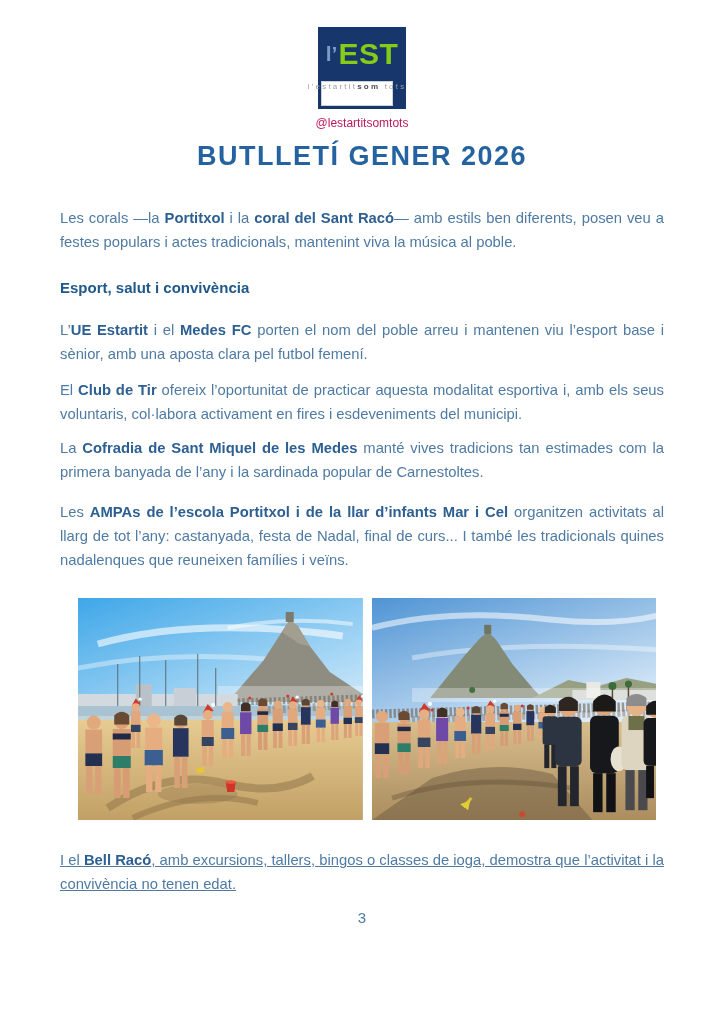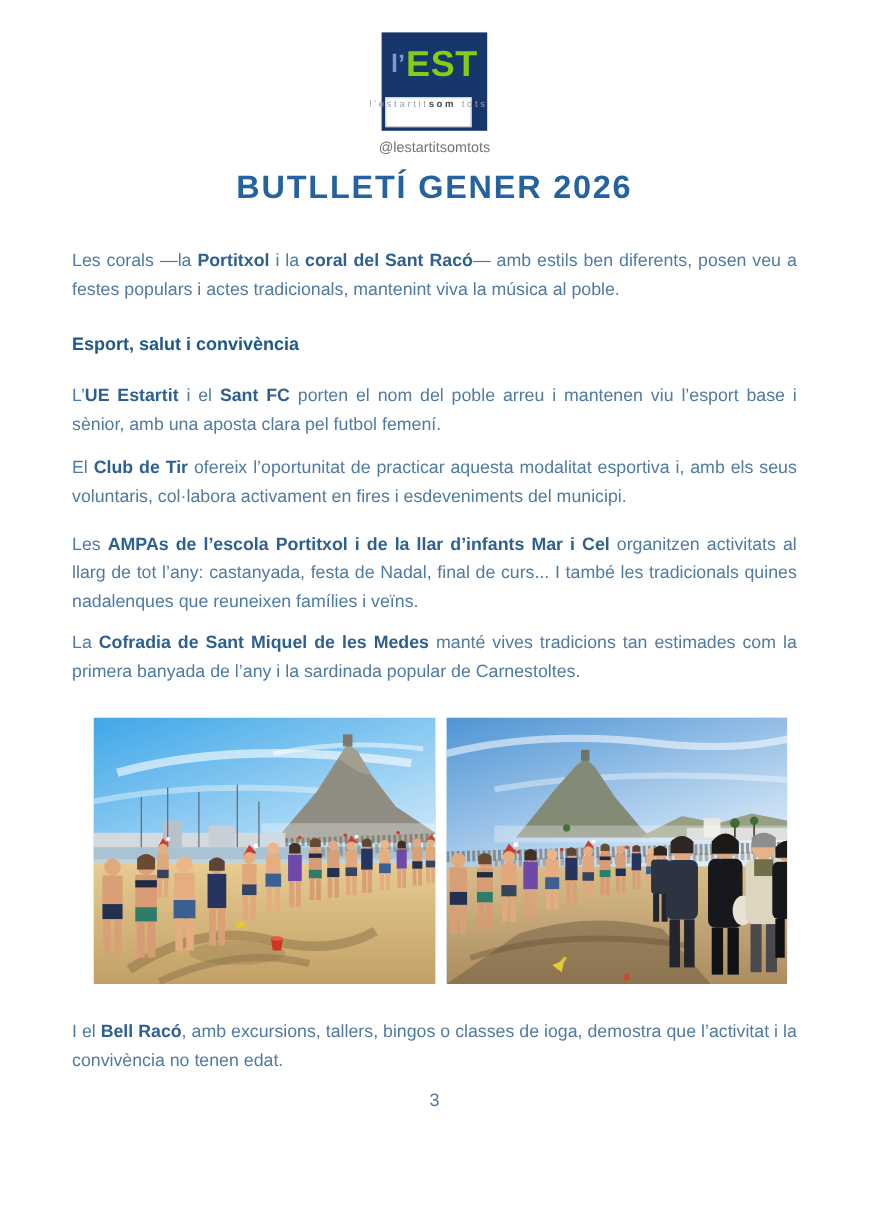--- a/index.html
+++ b/index.html
@@ -11,36 +11,36 @@
   
   .logo{width:88px;margin:0 auto;}
   .logo-square{width:88px;height:82px;background:#16366c;position:relative;}
   .logo-mark{height:53px;display:flex;align-items:center;justify-content:center;}
   .logo-prefix{color:#7b9bc8;font-weight:700;font-size:21px;margin-right:1px;}
   .logo-name{color:#84cc16;font-weight:700;font-size:30px;letter-spacing:.5px;}
   .logo-band{position:absolute;left:3px;right:13px;bottom:3px;height:23px;background:#fff;
     border:1px solid #cdd2d8;display:flex;flex-direction:row;justify-content:center;}
   .tagline{font-size:8px;line-height:9.5px;letter-spacing:2.2px;color:#98a0a9;text-align:center;white-space:nowrap;}
   .tagline b{color:#474d56;font-weight:700;}
-  .handle{text-align:center;font-size:12px;color:#737373;margin-top:7px;line-height:14px;}
+  .handle{text-align:center;font-size:12px;color:#be185d;margin-top:7px;line-height:14px;}
   .title{text-align:center;font-size:27px;line-height:31px;font-weight:700;color:#2563a0;
     letter-spacing:1.5px;margin:11px 0 0 0;}
   
   .content{width:604px;margin:0 auto;}
   .para{font-size:14.8px;line-height:24px;color:#4f7aa3;text-align:justify;margin:0;}
   .para .b{font-weight:700;color:#2d5f92;}
   .heading{font-size:15px;line-height:20px;font-weight:700;color:#20588a;margin:0;}
   .mt-p1{margin-top:34px;}
   .mt-h1{margin-top:24px;}
   .mt-p2{margin-top:20px;}
   .mt-p3{margin-top:12px;}
   .mt-h2{margin-top:30px;}
   .mt-p4{margin-top:16px;}
   .mt-p5{margin-top:10px;}
-  .mt-p6{margin-top:28px;}
+  .mt-p6{margin-top:28px;text-decoration:underline;}
   
   .photos{display:flex;gap:9px;margin:26px 0 0 18px;width:578px;}
   .photo{flex:1;height:222px;overflow:hidden;background:#bcd9ef;}
   .photo svg{display:block;width:100%;height:100%;}
   
   .pagenum{text-align:center;font-size:15px;color:#4f7aa3;margin-top:13px;}
 </style>
 </head>
 <body>
 
@@ -62,28 +62,28 @@
     <div class="handle">@lestartitsomtots</div>
     <h1 class="title">BUTLLETÍ GENER 2026</h1>
   </header>
 
   <main class="content">
 
     <p class="para mt-p1"><span>Les corals —la </span><span class="b">Portitxol</span><span> i la </span><span class="b">coral del Sant Racó</span><span>— amb estils ben diferents, posen veu a festes populars i actes tradicionals, mantenint viva la música al poble.</span></p>
 
     <h2 class="heading mt-h1">Esport, salut i convivència</h2>
 
-    <p class="para mt-p2"><span>L’</span><span class="b">UE Estartit</span><span> i el </span><span class="b">Sant FC</span><span> porten el nom del poble arreu i mantenen viu l’esport base i sènior, amb una aposta clara pel futbol femení.</span></p>
+    <p class="para mt-p2"><span>L’</span><span class="b">UE Estartit</span><span> i el </span><span class="b">Medes FC</span><span> porten el nom del poble arreu i mantenen viu l’esport base i sènior, amb una aposta clara pel futbol femení.</span></p>
 
     <p class="para mt-p3"><span>El </span><span class="b">Club de Tir</span><span> ofereix l’oportunitat de practicar aquesta modalitat esportiva i, amb els seus voluntaris, col·labora activament en fires i esdeveniments del municipi.</span></p>
 
 
+    <p class="para mt-p5"><span>La </span><span class="b">Cofradia de Sant Miquel de les Medes</span><span> manté vives tradicions tan estimades com la primera banyada de l’any i la sardinada popular de Carnestoltes.</span></p>
+
     <p class="para mt-p4"><span>Les </span><span class="b">AMPAs de l’escola Portitxol i de la llar d’infants Mar i Cel</span><span> organitzen activitats al llarg de tot l’any: castanyada, festa de Nadal, final de curs... I també les tradicionals quines nadalenques que reuneixen famílies i veïns.</span></p>
-
-    <p class="para mt-p5"><span>La </span><span class="b">Cofradia de Sant Miquel de les Medes</span><span> manté vives tradicions tan estimades com la primera banyada de l’any i la sardinada popular de Carnestoltes.</span></p>
 
     <figure class="photos" style="margin-top:26px;">
 
       <div class="photo">
       <svg viewBox="0 0 285 222" preserveAspectRatio="xMidYMid slice" role="img">
         <defs>
           <linearGradient id="skyL" x1="0" y1="0" x2="0.8" y2="1">
             <stop offset="0" stop-color="#3fa7e8"></stop>
                 <stop offset="1" stop-color="#cfe9fa"></stop>
           </linearGradient>

